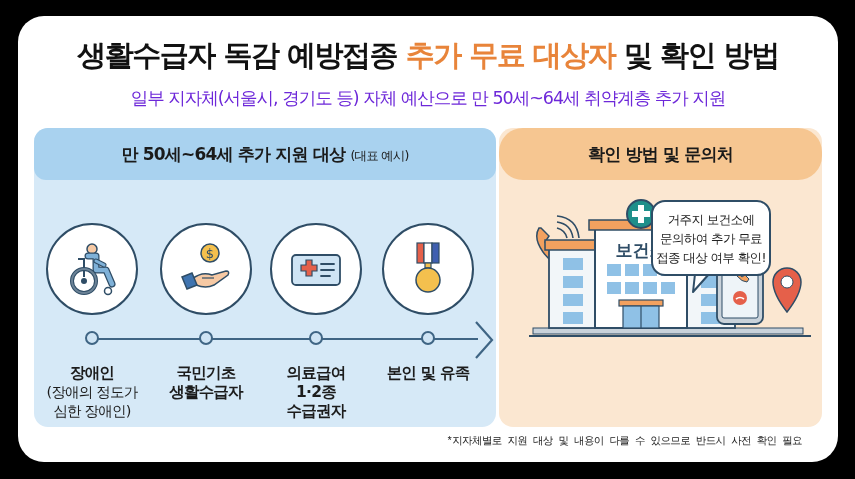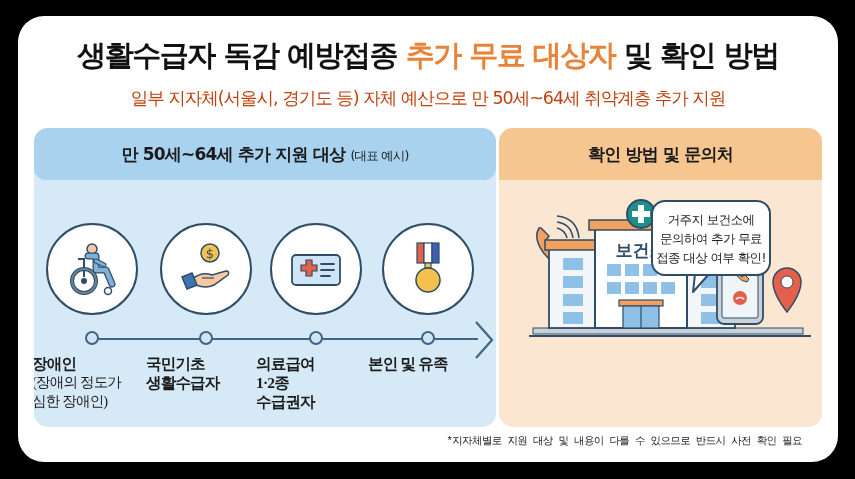--- a/index.html
+++ b/index.html
@@ -9,55 +9,55 @@
     position: absolute; left: 18px; top: 16px; width: 820px; height: 446px;
     background: #ffffff; border-radius: 26px;
   }
   .title {
     position: absolute; left: 0; top: 20px; width: 820px; text-align: center;
     font-size: 29px; font-weight: bold; color: #111; letter-spacing: -1.5px;
   }
   .title .accent { color: #e8843a; margin-top: 48px; }
   .subtitle {
     position: absolute; left: 0; top: 70px; width: 820px; text-align: center;
-    font-size: 17.5px; color: #c2410c; letter-spacing: -1px;
+    font-size: 17.5px; color: #6d28d9; letter-spacing: -1px;
   }
   .panel-left {
     position: absolute; left: 16px; top: 112px; width: 462px; height: 299px;
     background: #d6e9f7; border-radius: 14px; overflow: hidden;
   }
   .panel-left .band {
     height: 52px; background: #a9d2ef; text-align: center; line-height: 52px;
     font-size: 17px; font-weight: bold; color: #1a1a1a; letter-spacing: -0.8px; border-radius: 12px;
   }
   .panel-left .band small { font-size: 12.5px; font-weight: normal; }
   .panel-right {
     position: absolute; left: 481px; top: 112px; width: 323px; height: 299px;
     background: #fbe7d1; border-radius: 14px; overflow: hidden;
   }
   .panel-right .band {
     height: 52px; background: #f6c691; text-align: center; line-height: 52px;
-    font-size: 17px; font-weight: bold; color: #1a1a1a; letter-spacing: -0.8px;
+    font-size: 17px; font-weight: bold; color: #1a1a1a; letter-spacing: -0.8px; border-radius: 24px;
   }
   .circle {
     position: absolute; width: 92px; height: 92px; border-radius: 50%;
     background: #fff; border: 2px solid #2f4d66; top: 95px;
   }
   .circle svg { position: absolute; left: 16px; top: 16px; width: 56px; height: 56px; }
   .timeline {
     position: absolute; left: 60px; top: 210px; width: 384px; height: 2px; background: #3f6584;
   }
   .dot {
     position: absolute; top: 203px; width: 14px; height: 14px; border-radius: 50%;
     background: #cfe4f4; border: 2px solid #3f6584;
   }
   .arrow { position: absolute; left: 440px; top: 192px; }
   .label {
-    position: absolute; top: 226px; width: 120px; 
-    font-size: 15.5px; font-weight: bold; color: #1c1c1c; line-height: 19px; letter-spacing: -0.8px; font-family: Liberation Serif, serif;
+    position: absolute; top: 236px; width: 120px; text-align: center;
+    font-size: 15.5px; font-weight: bold; color: #1c1c1c; line-height: 19px; letter-spacing: -0.8px;
   }
   .label .sub { font-weight: normal; font-size: 14.5px; }
   .bubble {
     position: absolute; left: 152px; top: 72px; width: 120px; height: 76px;
     background: #fff; border: 2px solid #2f4d66; border-radius: 14px;
     text-align: center; font-size: 12.5px; line-height: 19px; padding-top: 8px; color: #222; letter-spacing: -0.6px;
   }
   .footnote {
     position: absolute; right: 36px; top: 418px; font-size: 10.5px; color: #222; letter-spacing: -0.6px; font-family: Liberation Mono, monospace;
   }

